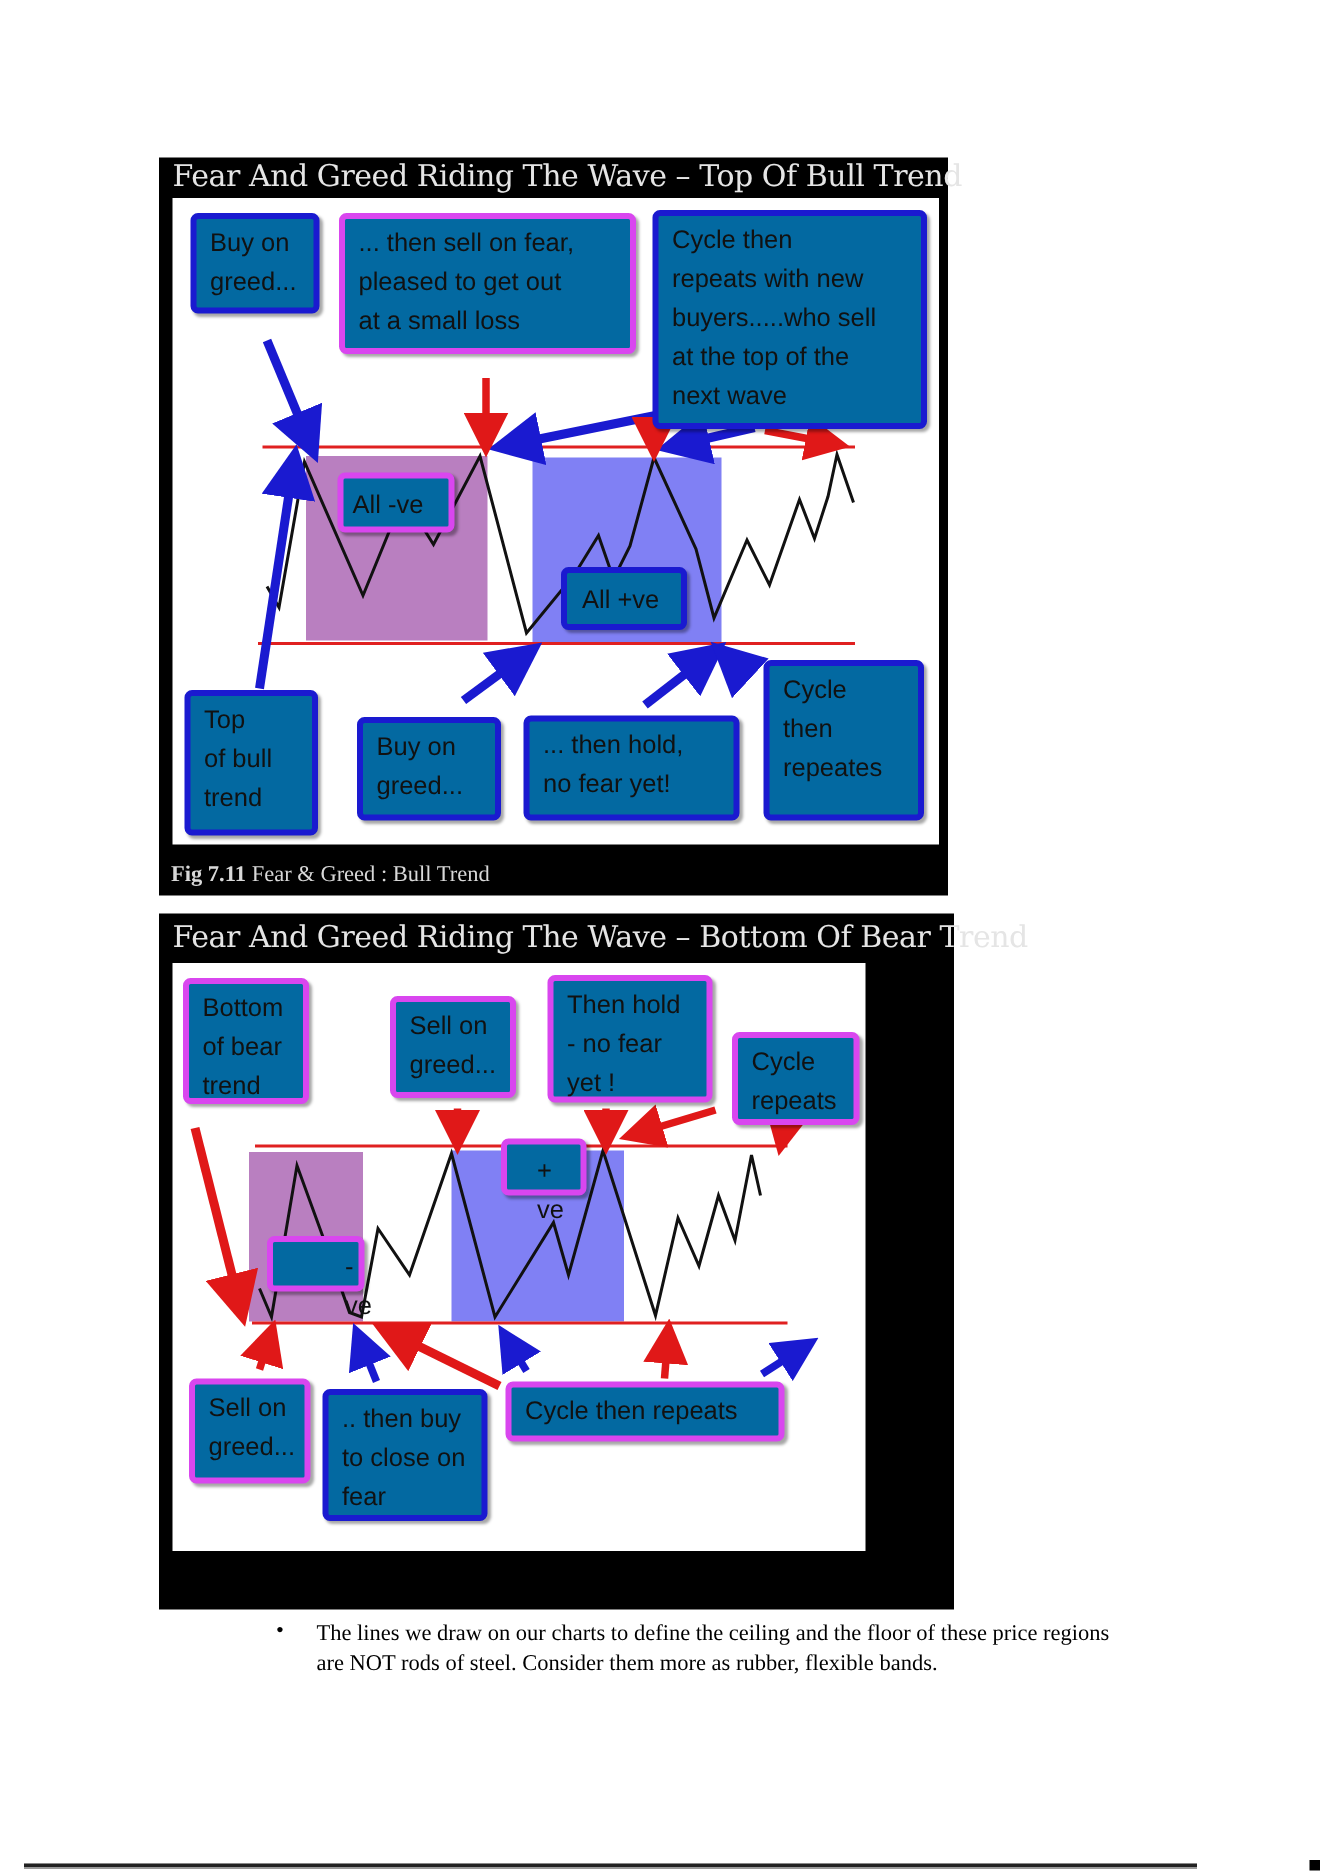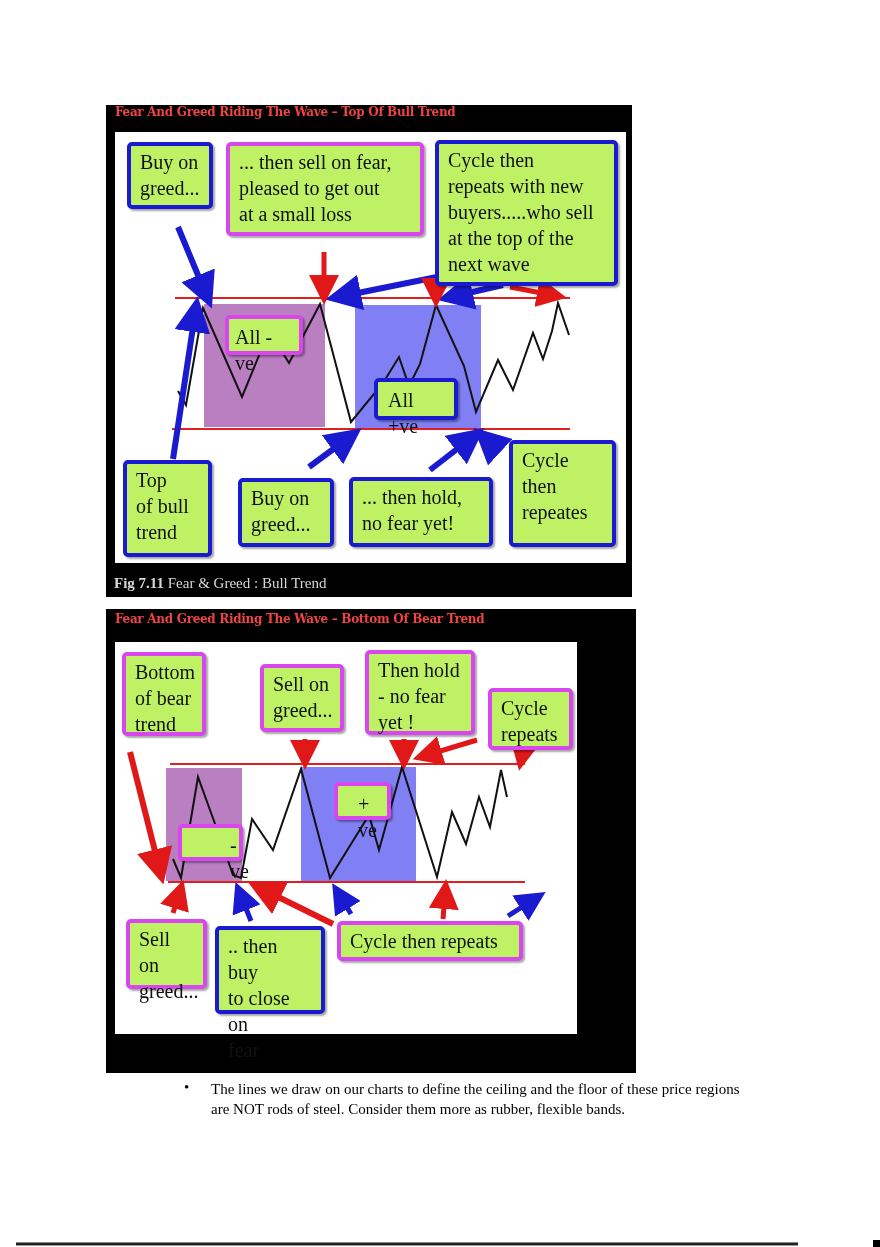--- a/index.html
+++ b/index.html
@@ -1,23 +1,23 @@
 <!DOCTYPE html>
 <html><head>
   <meta charset="utf-8">
   <style>
     html, body { margin: 0; padding: 0; background: #ffffff; }
     body { width: 880px; height: 1247px; position: relative; overflow: hidden; font-family: "Liberation Serif", serif; }
     .fig { position: absolute; background: #000; }
-    .fig-title { position: absolute; left: 9px; top: 0px; color: #ef4444; font-family: "DejaVu Serif", serif; font-weight: bold; font-size: 12px; letter-spacing: -0.3px; white-space: nowrap; }
+    .fig-title { position: absolute; left: 9px; top: 0px; color: #e5e5e5; font-family: "DejaVu Serif", serif; font-weight: normal; font-size: 20px; letter-spacing: -0.3px; white-space: nowrap; }
     .fig-caption { position: absolute; left: 8px; color: #d8d8d8; font-family: Liberation Serif, serif; font-size: 15px; white-space: nowrap; }
     .fig-caption b { font-weight: bold; }
     .panel { position: absolute; background: #fff; }
     .panel svg { position: absolute; left: 0; top: 0; }
-    .note { position: absolute; background: #bef264; border-radius: 5px; font-family: Liberation Serif, serif; font-size: 20px; line-height: 26px; color: #111; padding: 3px 9px; box-sizing: border-box; white-space: pre-line; box-shadow: 2px 2px 2px rgba(0,0,0,0.35); }
+    .note { position: absolute; background: #0369a1; border-radius: 5px; font-family: Liberation Sans, sans-serif; font-size: 17px; line-height: 26px; color: #111; padding: 3px 9px; box-sizing: border-box; white-space: pre-line; box-shadow: 2px 2px 2px rgba(0,0,0,0.35); }
     .note.blue { border: 4px solid #1a1ad0; }
     .note.red { border: 4px solid #d946ef; }
     .bullets { position: absolute; left: 0; top: 1057px; width: 880px; font-family: "Liberation Serif", serif; font-size: 15px; color: #000; }
     .b1 { position: absolute; left: 130px; top: 0; white-space: nowrap; }
     .b1 .dot, .b2 .dot { position: absolute; left: 0; top: 0; }
     .b1 .txt { position: absolute; left: 27px; top: 0; }
     .b2 { position: absolute; left: 184px; top: 22px; width: 560px; }
     .b2 .txt { position: absolute; left: 27px; top: 0; width: 540px; line-height: 20px; font-family: Liberation Serif, serif; }
     .footer-line { position: absolute; left: 16px; top: 1242px; width: 782px; height: 4px; background: linear-gradient(#888 0, #888 1px, #222 1px, #222 3px, #999 3px); }
     .footer-mark { position: absolute; left: 873px; top: 1240px; width: 7px; height: 7px; background: #000; }
@@ -123,21 +123,21 @@
     <div class="note red" style="left:7px; top:10px; width:84px; height:84px;">Bottom
 of bear
 trend</div>
     <div class="note red" style="left:145px; top:22px; width:84px; height:68px;">Sell on
 greed...</div>
     <div class="note red" style="left:250px; top:8px; width:110px; height:85px;">Then hold
 - no fear
 yet !</div>
     <div class="note red" style="left:373px; top:46px; width:85px; height:62px;">Cycle
 repeats</div>
-    <div class="note red" style="left:219px; top:140px; width:57px; height:38px; padding-top:5px;padding-left:20px;">+ ve</div>
+    <div class="note red" style="left:219px; top:117px; width:57px; height:38px; padding-top:5px;padding-left:20px;">+ ve</div>
     <div class="note red" style="left:63px; top:182px; width:59px; height:37px; padding-top:4px;padding-left:48px;">- ve</div>
     <div class="note red" style="left:11px; top:277px; width:81px; height:70px;">Sell on
 greed...</div>
     <div class="note blue" style="left:100px; top:284px; width:110px; height:88px;">.. then buy
 to close on
 fear</div>
     <div class="note red" style="left:222px; top:279px; width:186px; height:40px;">Cycle then repeats</div>
   </div>
 </div>
 

